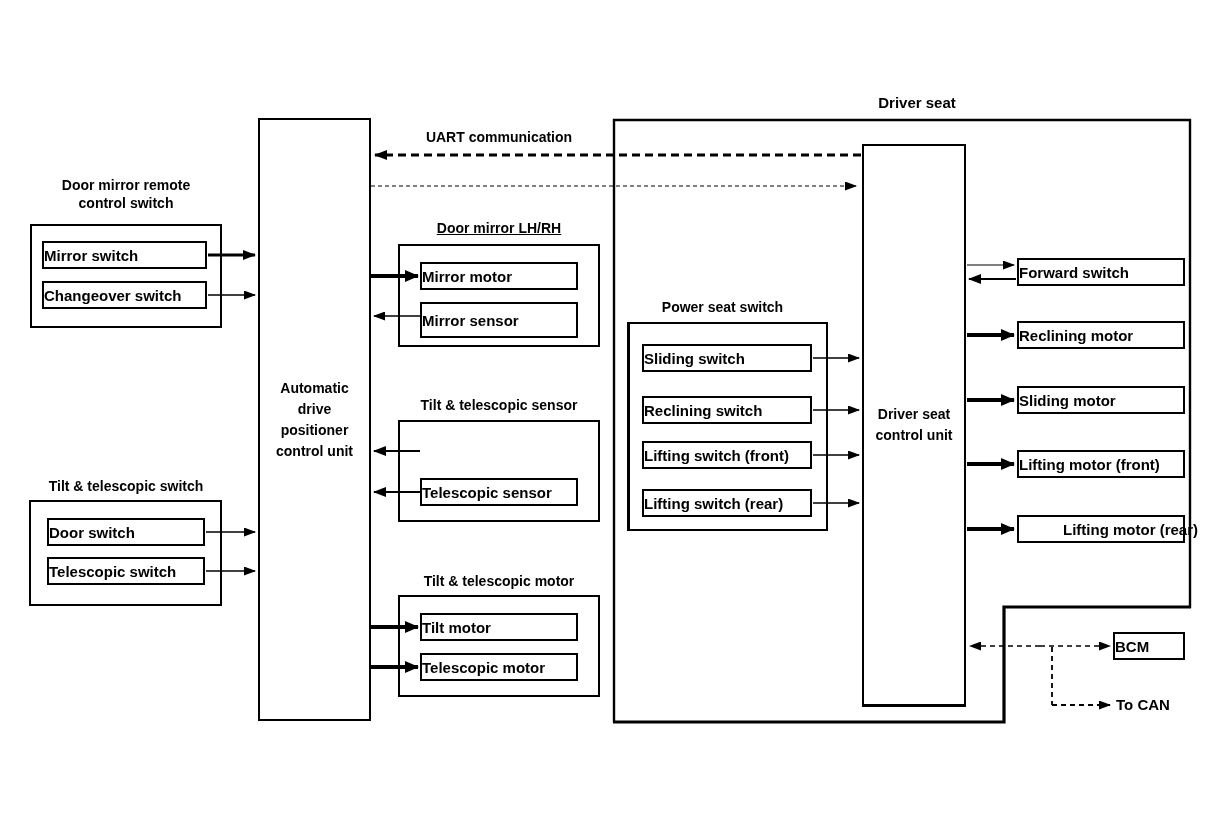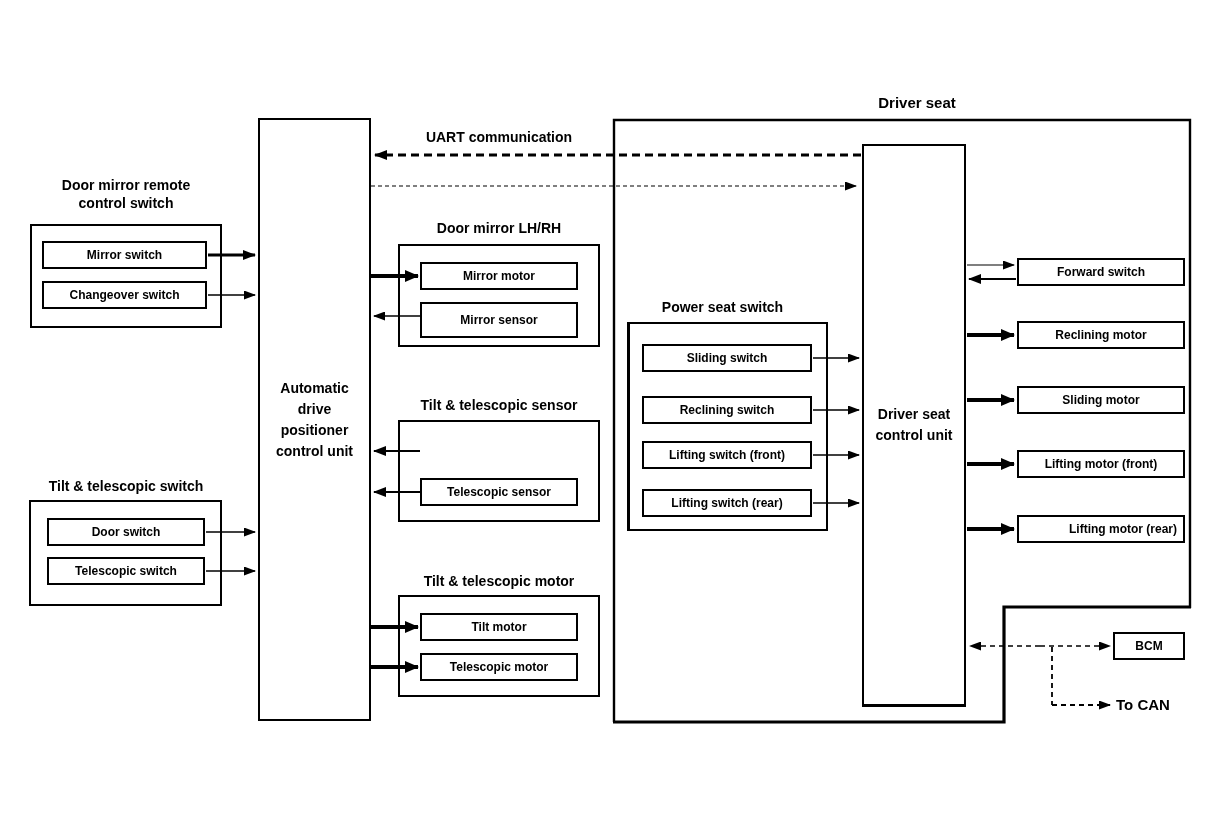--- a/index.html
+++ b/index.html
@@ -12,23 +12,22 @@
     color: #000;
     overflow: hidden;
   }
   .box {
     position: absolute;
     box-sizing: border-box;
     border: 2px solid #000;
     background: #fff;
     display: flex;
     align-items: center;
-    justify-content: center;
     font-weight: bold;
-    font-size: 12px;
+    font-size: 15px;
     white-space: nowrap;
   }
   .gbox {
     position: absolute;
     box-sizing: border-box;
     border: 2px solid #000;
     background: #fff;
   }
   .lbl {
     position: absolute;
@@ -93,21 +92,21 @@
       <div>drive</div>
       <div>positioner</div>
       <div>control unit</div>
     </div>
   </div>
 
   <div class="lbl" style="left:399px; top:128px; width:200px;">
     <span>UART communication</span>
   </div>
 
-  <div class="lbl" style="left:398px; top:219px; width:202px;">
+  <div class="lbl" style="left:398px; top:219px; width:202px;text-decoration:underline;">
     <span>Door mirror LH/RH</span>
   </div>
   <div class="gbox" style="left:398px; top:244px; width:202px; height:103px;"></div>
   <div class="box" style="left:420px; top:262px; width:158px; height:28px;">
     <span>Mirror motor</span>
   </div>
   <div class="box" style="left:420px; top:302px; width:158px; height:36px;">
     <span>Mirror sensor</span>
   </div>
 

